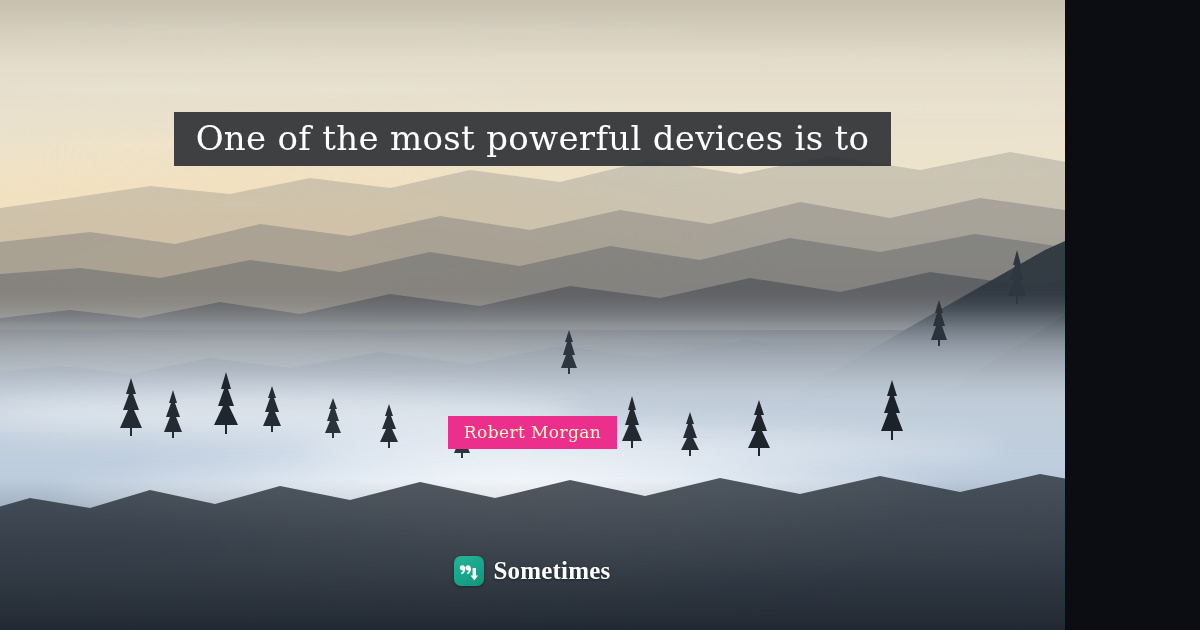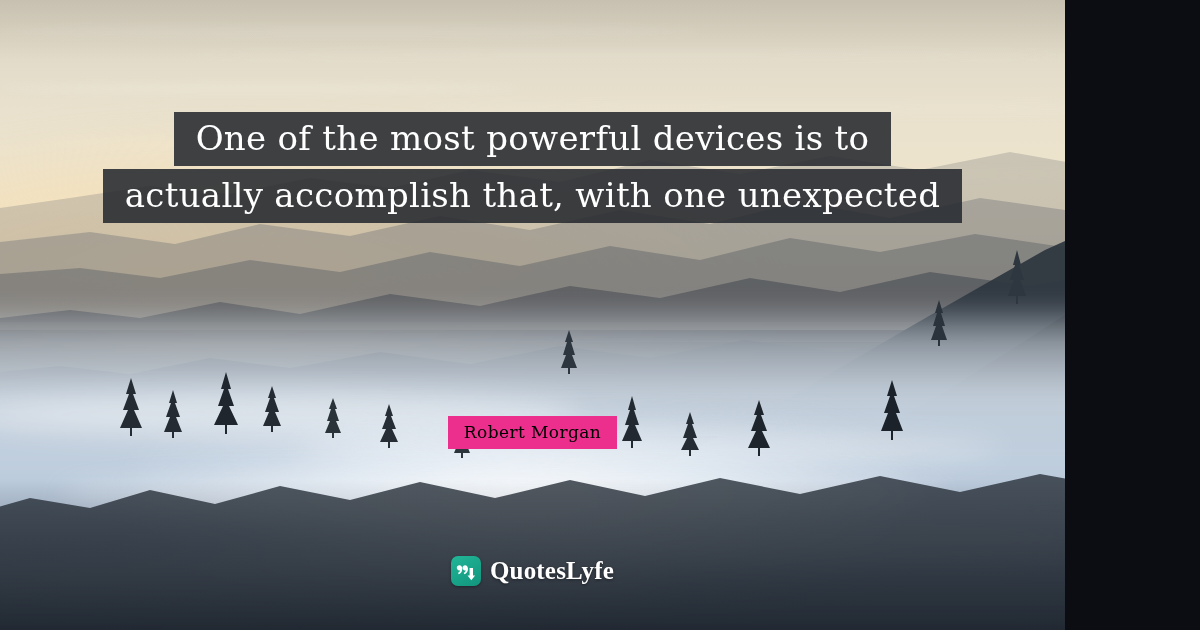--- a/index.html
+++ b/index.html
@@ -176,21 +176,21 @@
   
   .author-wrap {
     position: absolute;
     left: 0; right: 0;
     top: 416px;
     display: flex;
     justify-content: center;
   }
   .author-badge {
     background: #ec2f8c;
-    color: #000000;
+    color: #fef9c3;
     font-family: "DejaVu Serif", "Liberation Serif", serif;
     font-size: 17px;
     letter-spacing: 0.4px;
     padding: 6px 16px 7px 16px;
     white-space: nowrap;
   }
 
   
   .logo-wrap {
     position: absolute;
@@ -377,32 +377,31 @@
     </div>
 
     <div class="top-corner-shade"></div>
     <div class="bottom-shade"></div>
   </div>
 
   <div class="content">
 
     <div class="quote-block">
       <span class="quote-line">One of the most powerful devices is to</span>
-      <span class="quote-line">actually accomplish that, with one unexpected</span>
     </div>
 
     <div class="author-wrap">
       <span class="author-badge">Robert Morgan</span>
     </div>
 
     <div class="logo-wrap">
       <span class="logo-mark">
         <svg width="20" height="20" viewBox="0 0 20 20">
           <path d="M3.4,4.2 c-1.5,0 -2.6,1.1 -2.6,2.6 c0,1.5 1.1,2.6 2.5,2.6 c0.4,0 0.7,-0.1 0.9,-0.2 c-0.2,1.2 -1.1,2.2 -2.2,2.6 l0.7,1.5 c2.2,-0.8 3.6,-2.8 3.6,-5.2 c0,-2.3 -1.2,-3.9 -2.9,-3.9 Z" fill="#ffffff"></path>
           <path d="M9.1,4.2 c-1.5,0 -2.6,1.1 -2.6,2.6 c0,1.5 1.1,2.6 2.5,2.6 c0.4,0 0.7,-0.1 0.9,-0.2 c-0.2,1.2 -1.1,2.2 -2.2,2.6 l0.7,1.5 c2.2,-0.8 3.6,-2.8 3.6,-5.2 c0,-2.3 -1.2,-3.9 -2.9,-3.9 Z" fill="#ffffff"></path>
           <path d="M13.6,7.0 l3.4,0 l0,7.6 l2.1,0 l-3.8,4.6 l-3.8,-4.6 l2.1,0 Z" fill="#ffffff"></path>
         </svg>
       </span>
-      <span class="logo-text">QuotesLyfe</span>
+      <span class="logo-text">Sometimes</span>
     </div>
 
   </div>
 </div>
 
 </body></html>

